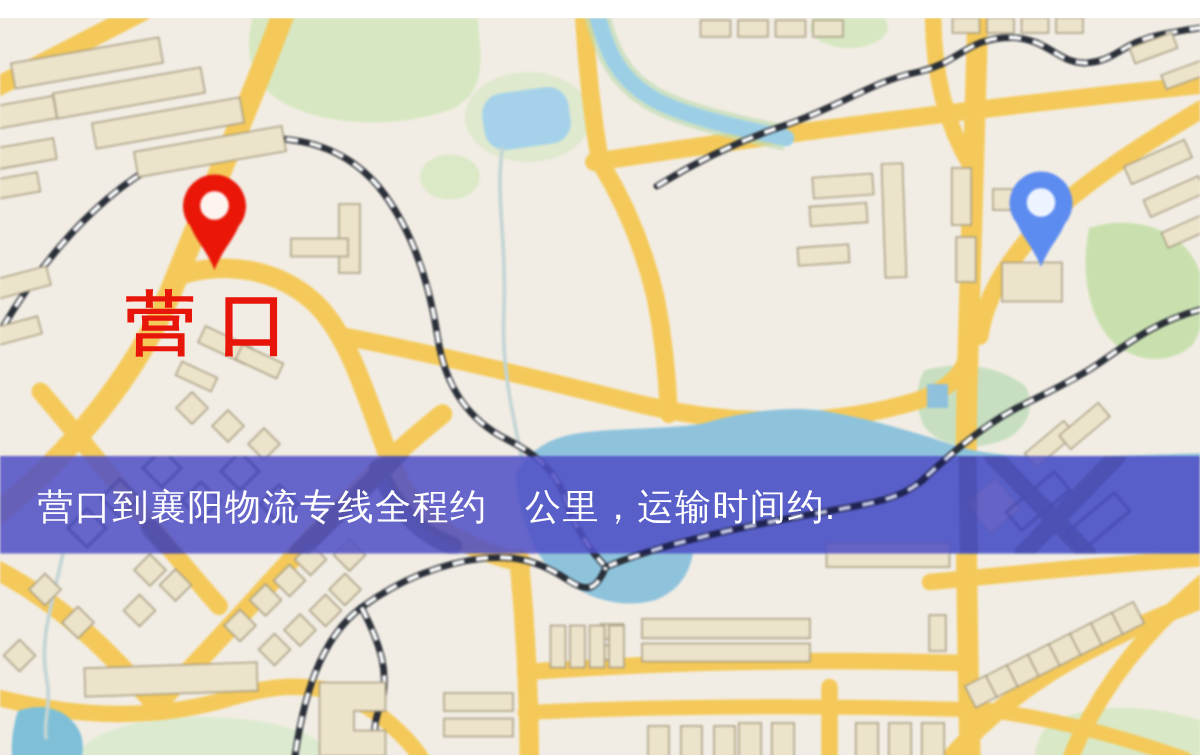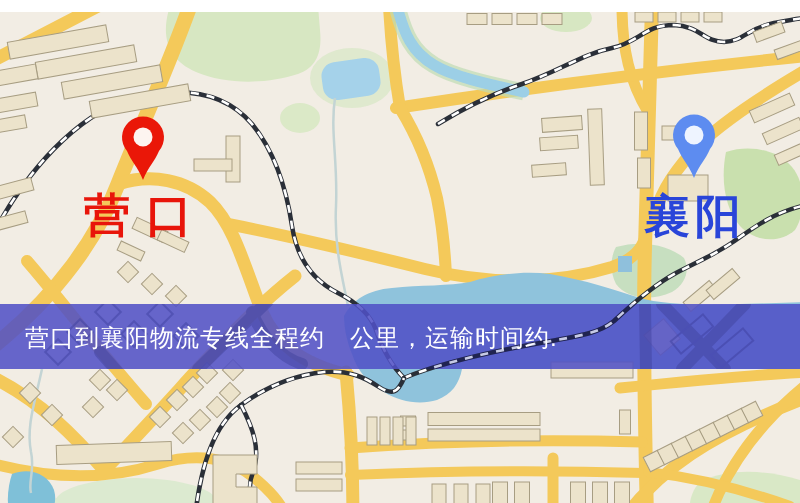--- a/index.html
+++ b/index.html
@@ -207,18 +207,17 @@
       <path d="M0,0 C-5,-13 -12,-19 -16,-29 A21,21 0 1 1 16,-29 C12,-19 5,-13 0,0 Z" fill="#ea1708"></path>
       <circle cx="0" cy="-43" r="9.5" fill="#fdf4f0"></circle>
     </g>
     <g transform="translate(694,166)">
       <path d="M0,0 C-5,-13 -12,-19 -16,-29 A21,21 0 1 1 16,-29 C12,-19 5,-13 0,0 Z" fill="#5d8cf0"></path>
       <circle cx="0" cy="-43" r="9.5" fill="#eef4ff"></circle>
     </g>
   </svg>
 
   <div id="label-origin" class="city-label">营口</div>
-  <div id="label-dest" class="city-label">襄阳</div>
 
   <div id="banner">
     <div id="banner-text">营口到襄阳物流专线全程约　公里，运输时间约.</div>
   </div>
 </div>
 
 </body></html>

